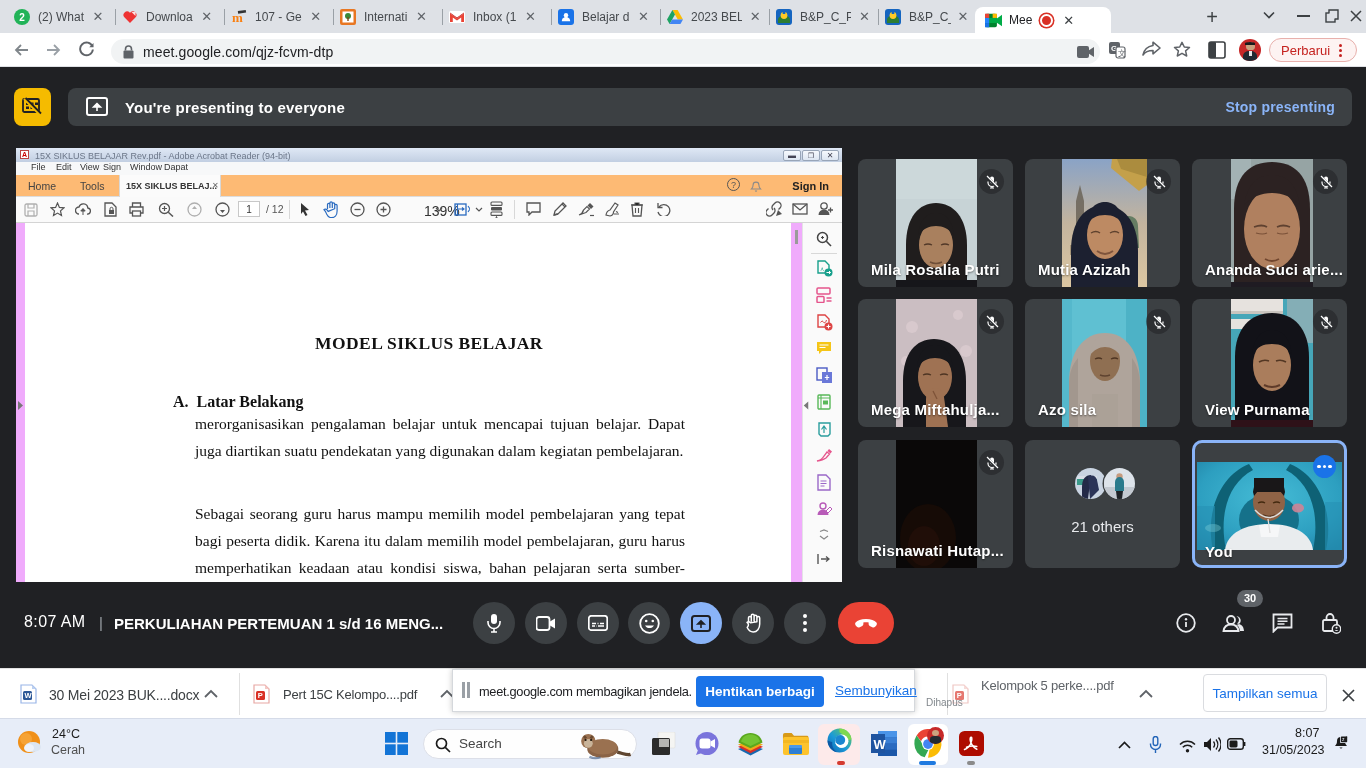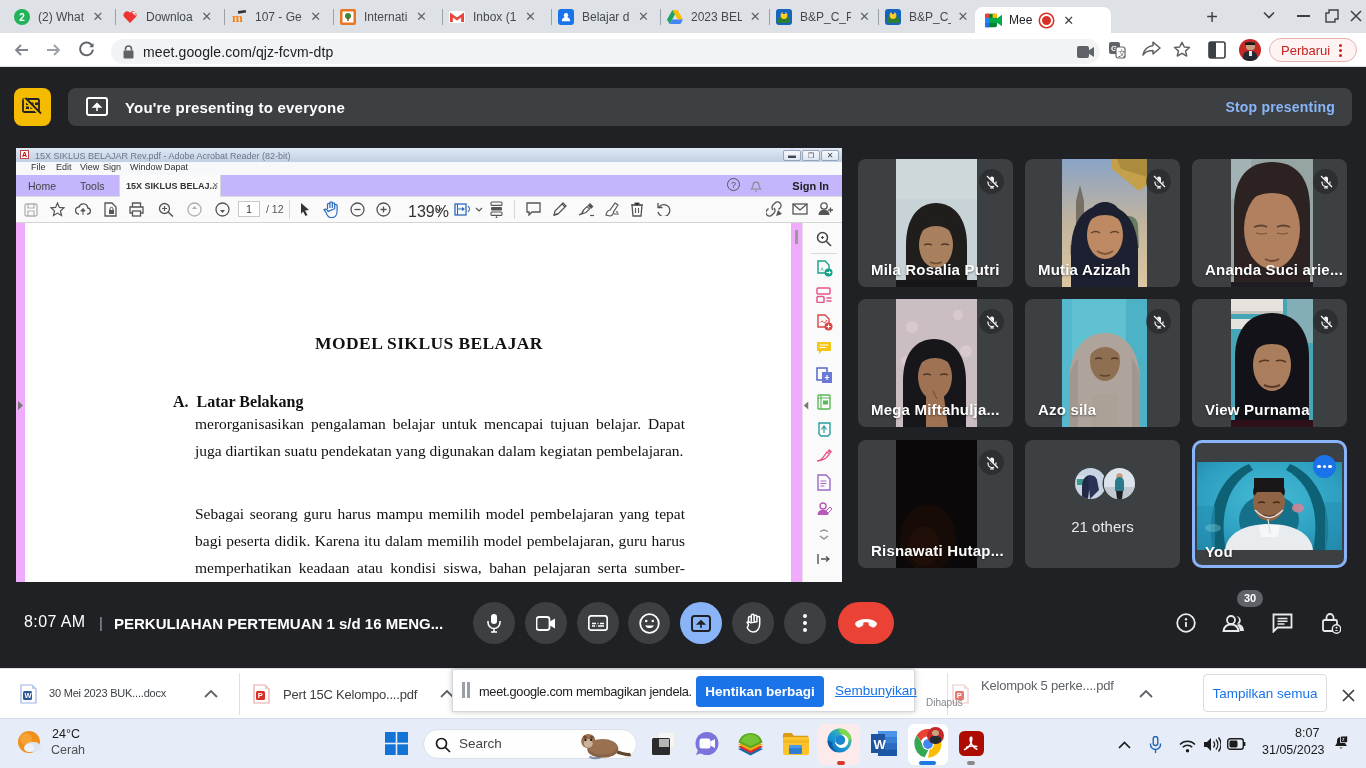--- a/index.html
+++ b/index.html
@@ -220,36 +220,36 @@
           <rect x="2" y="3" width="20" height="17" rx="2" fill="none" stroke="#fff" stroke-width="2"></rect>
           <path d="M12 16v-5.5M12 8.6l-3.4 3.4h6.8z" fill="#fff" stroke="#fff" stroke-width="1.6"></path>
         </svg>
       <span style="margin-left:16px;color:#fff;font-size:15px;font-weight:bold;letter-spacing:.2px">You're presenting to everyone</span>
       <span style="position:absolute;right:17px;color:#8ab4f8;font-size:14px;font-weight:bold;letter-spacing:.2px">Stop presenting</span>
     </div>
     <div id="acro">
 
       <div style="position:absolute;left:0;top:0;width:826px;height:14px;background:linear-gradient(#dfe8f5,#c2cfe2)">
         <span style="position:absolute;left:4px;top:2px;width:9px;height:9px;background:#fff;border:1px solid #b44;font-size:7px;line-height:8px;text-align:center;color:#c00;font-weight:bold">A</span>
-        <span style="position:absolute;left:19px;top:2.5px;font-size:9px;color:#6b7688">15X SIKLUS BELAJAR Rev.pdf - Adobe Acrobat Reader (82-bit)</span>
+        <span style="position:absolute;left:19px;top:2.5px;font-size:9px;color:#6b7688">15X SIKLUS BELAJAR Rev.pdf - Adobe Acrobat Reader (94-bit)</span>
         <span style="position:absolute;right:41px;top:2px;width:18px;height:11px;border:1px solid #98a5b8;border-radius:2px;background:linear-gradient(#f6f9fd,#dde6f2);text-align:center;font-size:8px;line-height:9px;color:#445">▬</span>
         <span style="position:absolute;right:22px;top:2px;width:18px;height:11px;border:1px solid #98a5b8;border-radius:2px;background:linear-gradient(#f6f9fd,#dde6f2);text-align:center;font-size:7px;line-height:10px;color:#445">❐</span>
         <span style="position:absolute;right:3px;top:2px;width:18px;height:11px;border:1px solid #98a5b8;border-radius:2px;background:linear-gradient(#f6f9fd,#dde6f2);text-align:center;font-size:8px;line-height:10px;color:#445">✕</span>
       </div>
 
       <div style="position:absolute;left:0;top:14px;width:826px;height:13px;background:#f7f8f9;font-size:9px;color:#333">
         <span style="position:absolute;left:15px">File</span>
           <span style="position:absolute;left:40px">Edit</span>
           <span style="position:absolute;left:64px">View</span>
           <span style="position:absolute;left:87px">Sign</span>
           <span style="position:absolute;left:114px">Window</span>
           <span style="position:absolute;left:148px">Dapat</span>
       </div>
 
-      <div style="position:absolute;left:0;top:27px;width:826px;height:22px;background:#c4b5fd;border-bottom:1px solid #dcdcdc">
+      <div style="position:absolute;left:0;top:27px;width:826px;height:22px;background:#fdba74;border-bottom:1px solid #dcdcdc">
         <span style="position:absolute;left:12px;top:5px;font-size:10.5px;color:#444">Home</span>
         <span style="position:absolute;left:64px;top:5px;font-size:10.5px;color:#444">Tools</span>
         <div style="position:absolute;left:103px;top:0;width:102px;height:22px;background:#fbfbfb;border-left:1px solid #d8d8d8;border-right:1px solid #d8d8d8"></div>
         <span style="position:absolute;left:110px;top:6px;font-size:9px;color:#333;font-weight:bold">15X SIKLUS BELAJ...</span>
         <span style="position:absolute;left:196px;top:6px;font-size:8px;color:#666">✕</span>
         <span style="position:absolute;right:102px;top:3px;width:13px;height:13px;border:1.2px solid #555;border-radius:50%;font-size:9px;line-height:13px;text-align:center;color:#555">?</span>
         <svg style="position:absolute;right:80px;top:4px" width="12" height="13" viewBox="0 0 12 13">
             <path d="M1.5 10c1.2-1.2 1.6-2.4 1.6-4a2.9 2.9 0 0 1 5.8 0c0 1.6.4 2.8 1.6 4z" fill="none" stroke="#8a8a8a" stroke-width="1.1"></path>
             <path d="M4.8 11.5a1.2 1.2 0 0 0 2.4 0z" fill="#8a8a8a"></path>
           </svg>
@@ -300,21 +300,21 @@
             <path d="M4.5 8V3.5a1.2 1.2 0 0 1 2.4 0V7M6.9 7V2a1.2 1.2 0 0 1 2.4 0v5M9.3 7V3a1.2 1.2 0 0 1 2.4 0v4.5M11.7 7.7V4.5a1.2 1.2 0 0 1 2.4 0V10c0 4-2.2 6.7-5.5 6.7-2.5 0-3.8-1.3-5-3.8-.7-2-1.4-3.4-2.6-4.2.7-.9 2.2-.8 3 .2l1.2 1.5z" fill="none" stroke="#2a6bc0" stroke-width="1.2"></path>
           </svg>
         <svg style="position:absolute;left:334px;top:5px" width="15" height="15" viewBox="0 0 15 15">
             <circle cx="7.5" cy="7.5" r="6.5" fill="none" stroke="#555" stroke-width="1.3"></circle>
             <path d="M4.5 7.5h6" stroke="#555" stroke-width="1.3"></path>
           </svg>
         <svg style="position:absolute;left:360px;top:5px" width="15" height="15" viewBox="0 0 15 15">
             <circle cx="7.5" cy="7.5" r="6.5" fill="none" stroke="#555" stroke-width="1.3"></circle>
             <path d="M4.5 7.5h6M7.5 4.5v6" stroke="#555" stroke-width="1.3"></path>
           </svg>
-        <span style="position:absolute;left:392px;top:6px;font-size:16px;color:#333">139%</span>
+        <span style="position:absolute;left:408px;top:6px;font-size:14px;color:#333">139%</span>
         <svg style="position:absolute;left:419px;top:10px" width="8" height="5" viewBox="0 0 8 5">
             <path d="M1 1l3 3 3-3" stroke="#555" stroke-width="1.2" fill="none"></path>
           </svg>
         <svg style="position:absolute;left:438px;top:5px" width="16" height="15" viewBox="0 0 16 15">
             <rect x="1" y="2" width="11" height="11" fill="none" stroke="#2a6bc0" stroke-width="1.3"></rect>
             <path d="M3.5 2v11M3.5 7h6M8 5.5 10 7l-2 1.5" stroke="#2a6bc0" stroke-width="1.1" fill="none"></path>
             <path d="M14 4l2 3-2 3" stroke="#2a6bc0" stroke-width="1.1" fill="none"></path>
           </svg>
         <svg style="position:absolute;left:459px;top:10px" width="8" height="5" viewBox="0 0 8 5">
             <path d="M1 1l3 3 3-3" stroke="#555" stroke-width="1.2" fill="none"></path>
@@ -747,21 +747,21 @@
         </svg>
     </div>
   </div>
   <div id="dlbar">
     <svg style="position:absolute;left:20px;top:15px" width="17" height="20" viewBox="0 0 17 20">
         <path d="M1 1h11l4 4v14H1z" fill="#fff" stroke="#9ab6e8" stroke-width="1.2"></path>
         <path d="M12 1l4 4h-4z" fill="#bcd0f0"></path>
         <rect x="3" y="7" width="9" height="9" rx="1.5" fill="#2b5797"></rect>
         <text x="4.6" y="14.2" font-size="7.5" fill="#fff" font-weight="bold" font-family="Liberation Sans">W</text>
       </svg>
-    <span style="position:absolute;left:49px;top:18px;font-size:11px;letter-spacing:-.2px;color:#3c4043">30 Mei 2023 BUK....docx</span>
+    <span style="position:absolute;left:49px;top:18px;font-size:14px;letter-spacing:-.2px;color:#3c4043">30 Mei 2023 BUK....docx</span>
     <svg style="position:absolute;left:204px;top:20px" width="14" height="9" viewBox="0 0 14 9">
         <path d="M1 8 7 2l6 6" stroke="#5f6368" stroke-width="1.8" fill="none"></path>
       </svg>
     <div style="position:absolute;left:239px;top:4px;width:1px;height:42px;background:#e0e0e0"></div>
     <svg style="position:absolute;left:253px;top:15px" width="17" height="20" viewBox="0 0 17 20">
         <path d="M1 1h11l4 4v14H1z" fill="#fff" stroke="#e8a8a4" stroke-width="1.2"></path>
         <path d="M12 1l4 4h-4z" fill="#f4c8c4"></path>
         <rect x="3" y="7" width="9" height="9" rx="1.5" fill="#d93025"></rect>
         <text x="4.8" y="14" font-size="7.5" fill="#fff" font-weight="bold" font-family="Liberation Sans">P</text>
       </svg>

